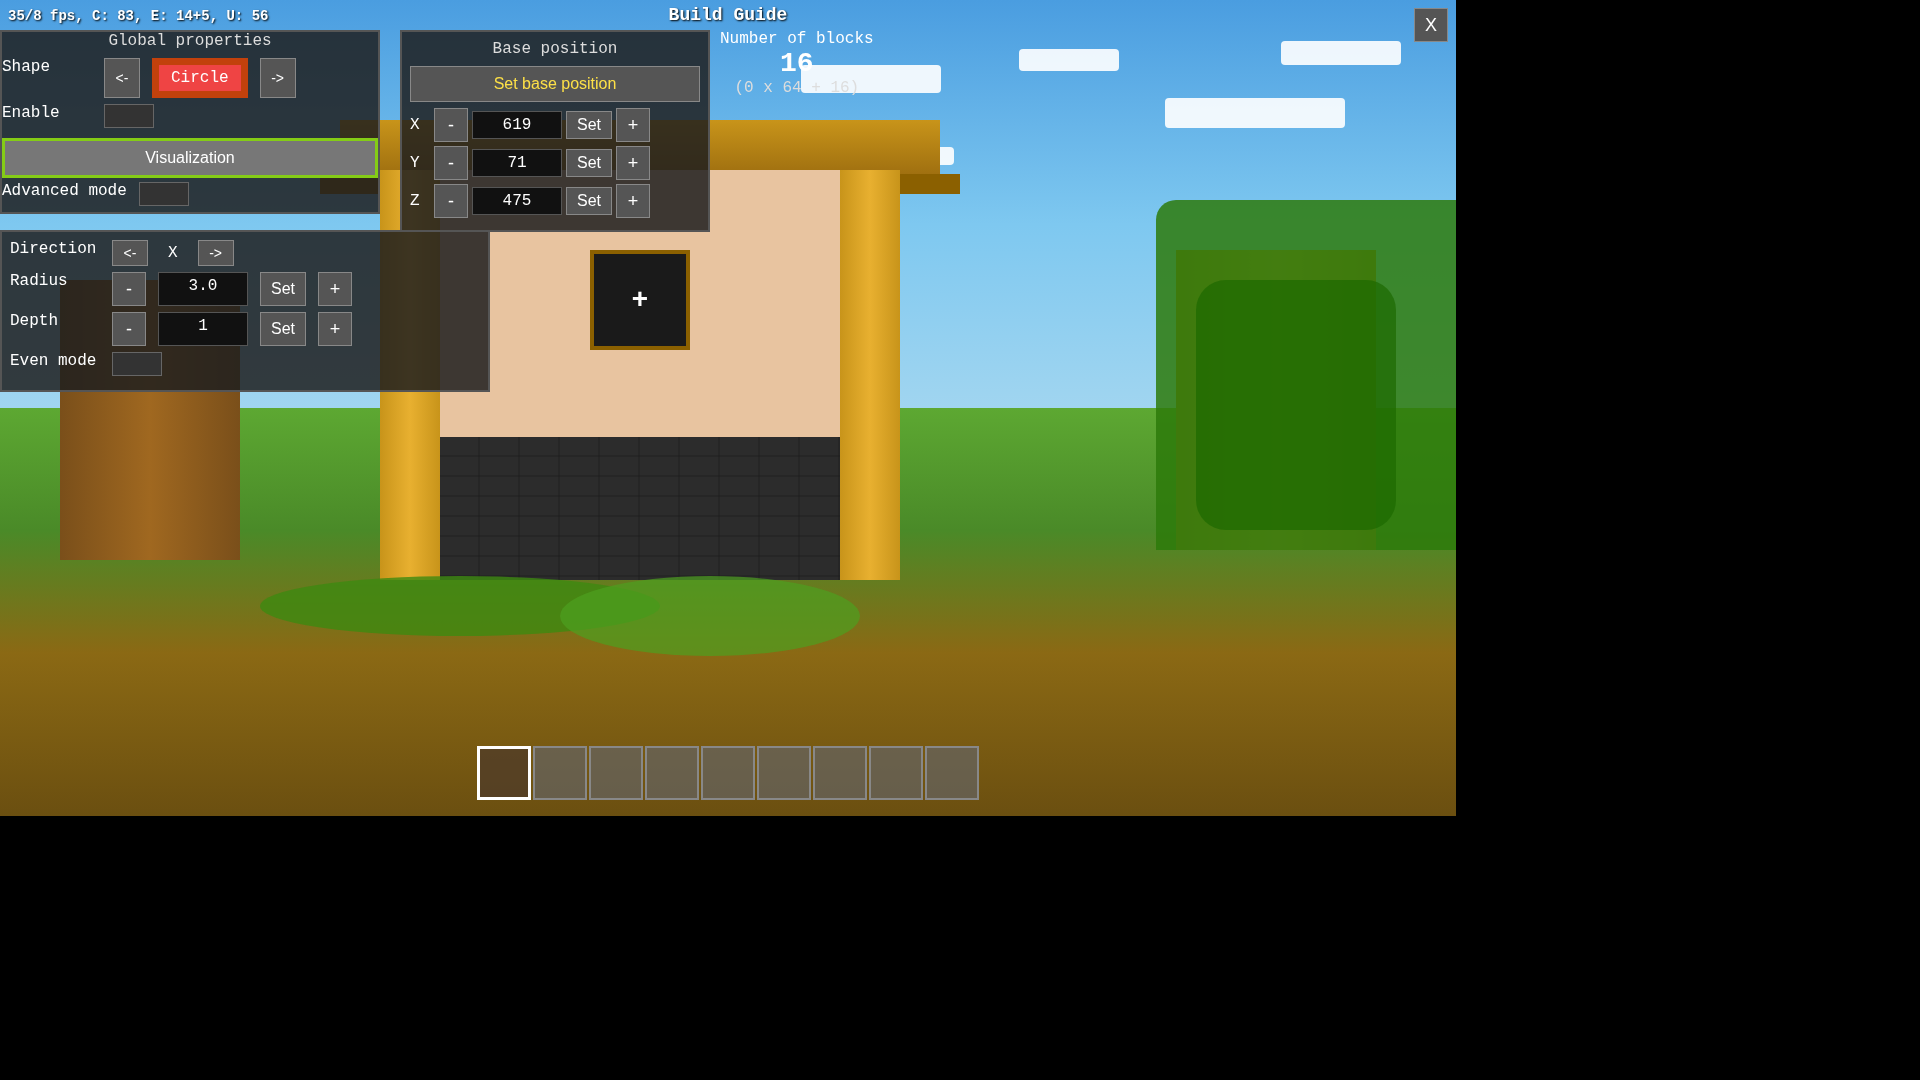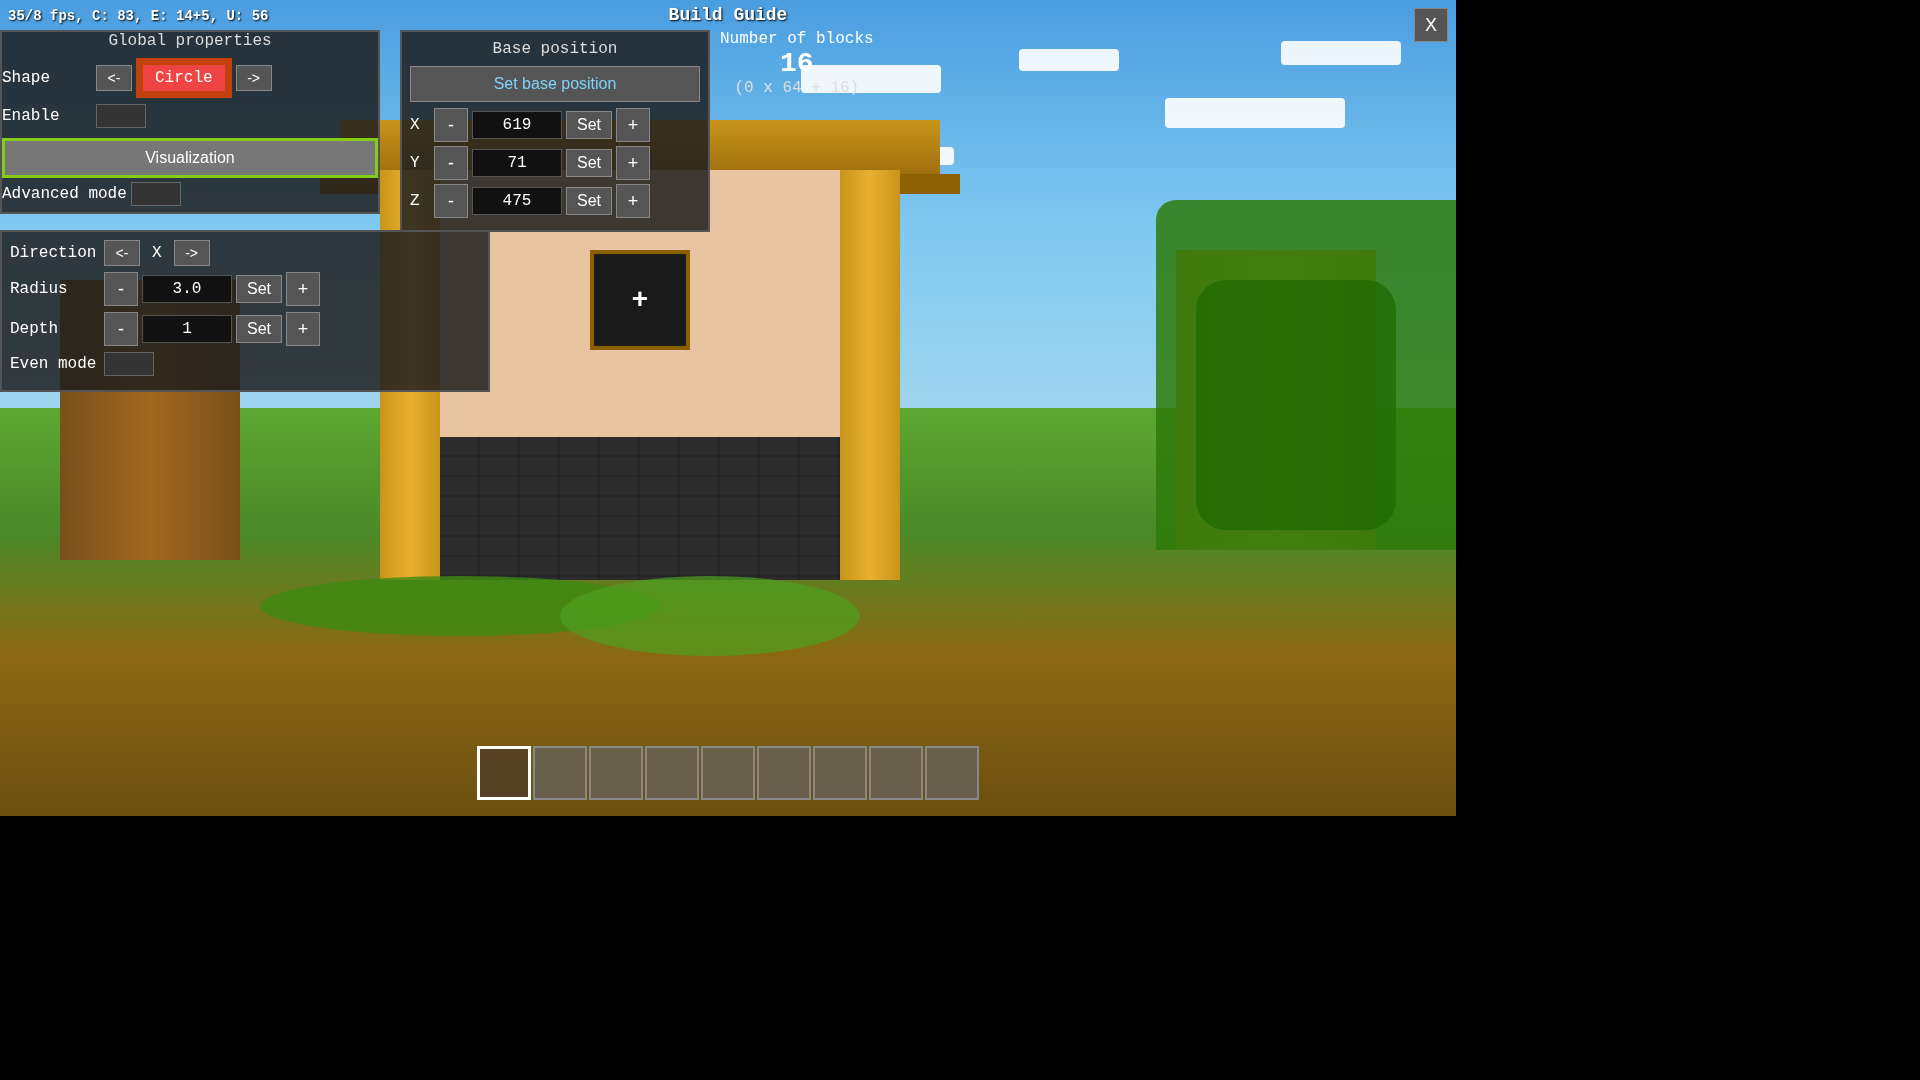--- a/index.html
+++ b/index.html
@@ -199,23 +199,22 @@
 
     .panel-title {
       text-align: center;
       font-size: 16px;
       margin-bottom: 8px;
       color: #ddd;
     }
 
     .panel-row {
       display: flex;
-      align-items: center;
       margin-bottom: 6px;
-      gap: 4px;
+      gap: 12px;
     }
 
     .panel-label {
       font-size: 16px;
       color: white;
       min-width: 90px;
     }
 
     .btn-arrow {
       background: #555;
@@ -267,21 +266,21 @@
       background: rgba(30, 30, 30, 0.85);
       border: 2px solid #555;
       padding: 8px;
       color: white;
     }
 
     .btn-set-base {
       width: 100%;
       background: #555;
       border: 1px solid #888;
-      color: #7dd3fc;
+      color: #fde047;
       padding: 8px;
       font-size: 16px;
       cursor: pointer;
       text-align: center;
       margin-bottom: 6px;
     }
 
     .coord-row {
       display: flex;
       align-items: center;

